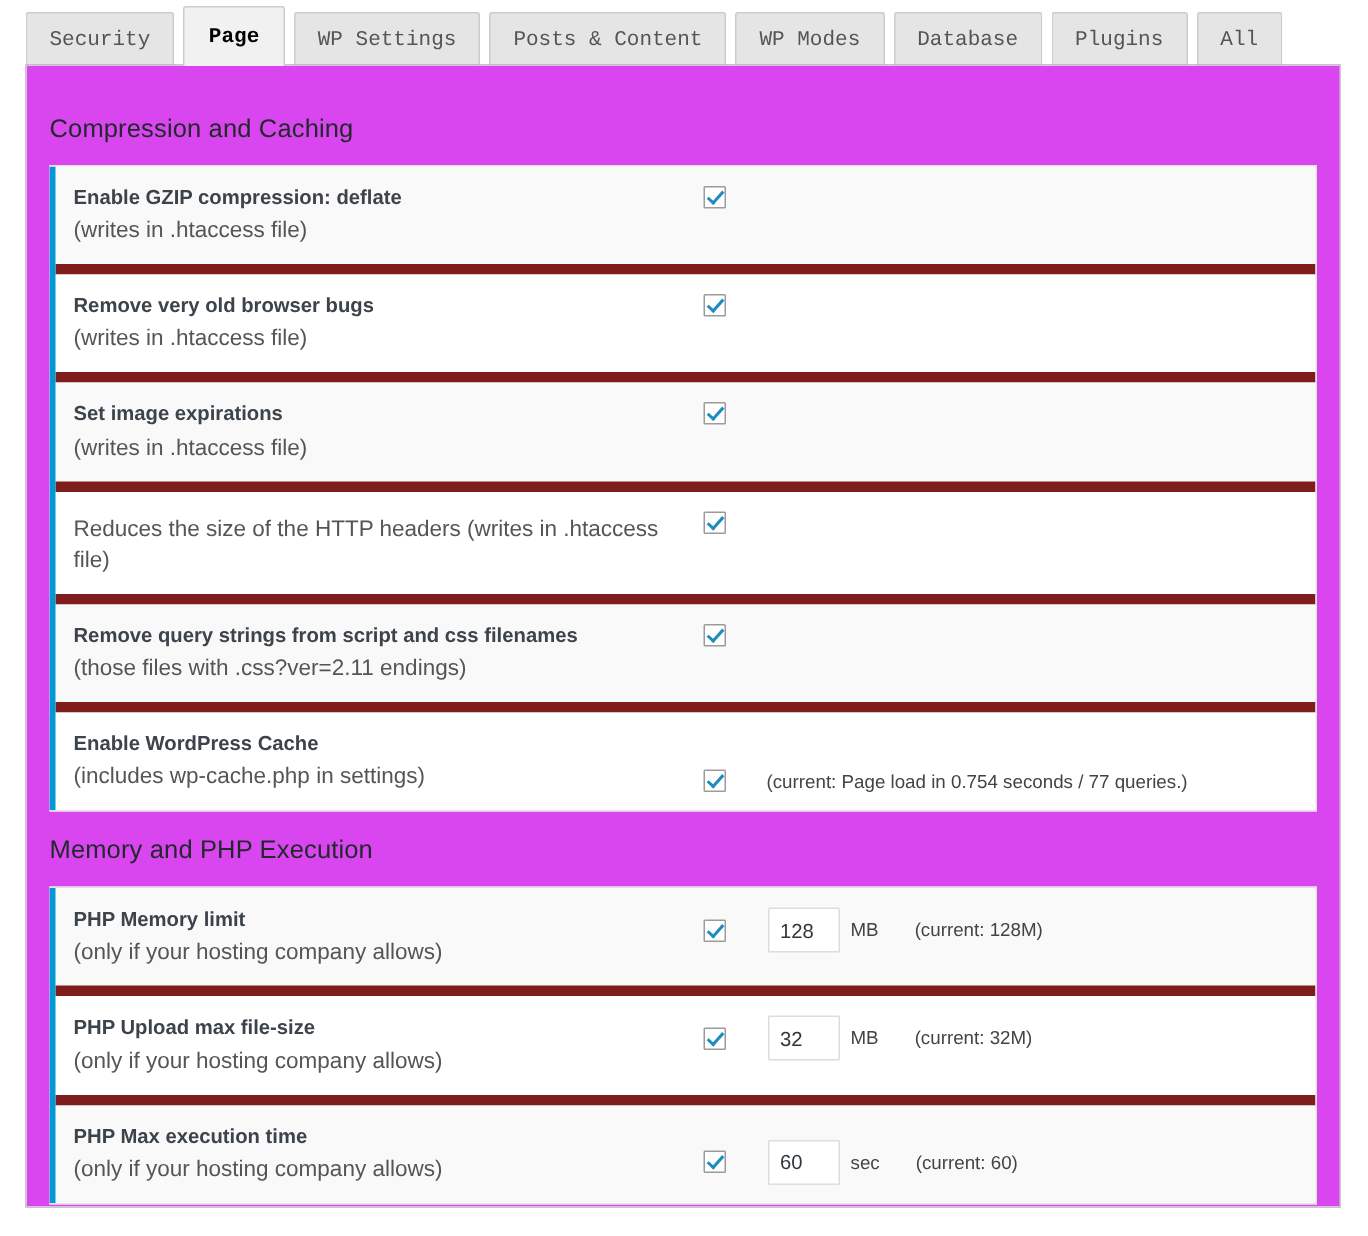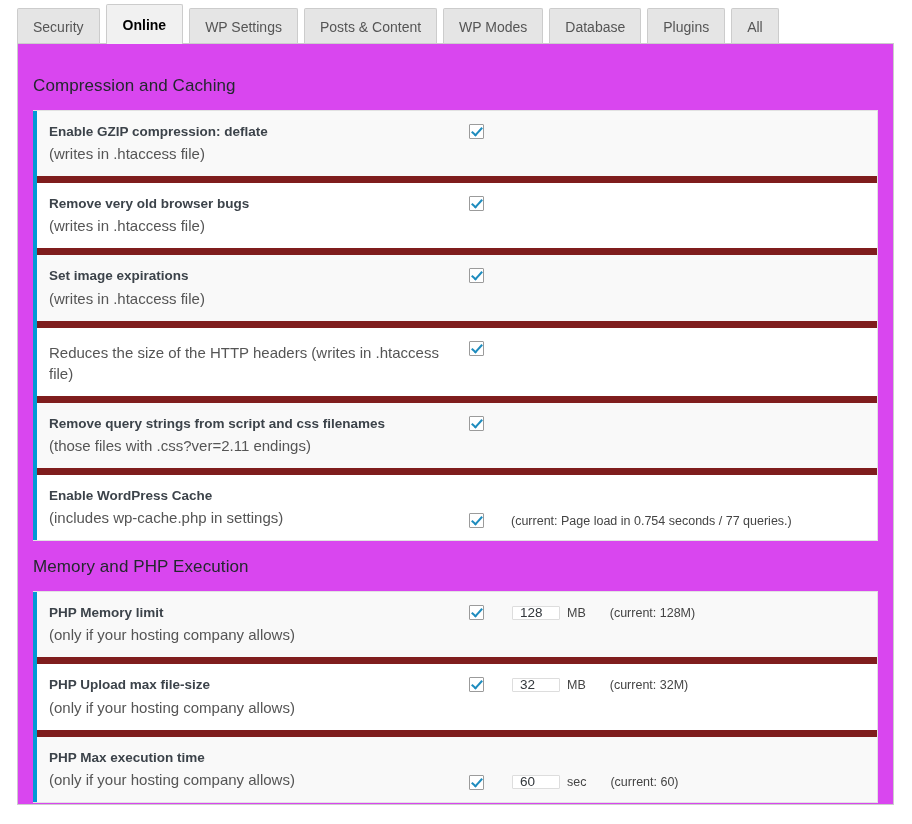--- a/index.html
+++ b/index.html
@@ -14,20 +14,21 @@
     -webkit-font-smoothing: antialiased;
     overflow: hidden;
   }
 
   
   .tabwrap {
     position: relative;
     height: 43px;
     padding: 21px 0 0 17px;
     box-sizing: border-box;
+    font-family: Liberation Mono, monospace;
   }
   .tabs {
     display: flex;
     align-items: flex-end;
     gap: 6px;
     height: 100%;
   }
   .tab {
     background: #e5e5e5;
     border: 1px solid #ccc;
@@ -148,21 +149,21 @@
     top: 0px;
     width: 4px;
     height: 9px;
     border: solid #1e8cbe;
     border-width: 0 2.6px 2.6px 0;
     transform: rotate(42deg);
   }
 
   .numbox {
     width: 48px;
-    height: 14px;
+    height: 30px;
     margin-left: 28px;
     border: 1px solid #ddd;
     background: #fff;
     font-family: "Liberation Sans", sans-serif;
     font-size: 13.5px;
     color: #32373c;
     padding: 0 7px;
     box-sizing: border-box;
     border-radius: 1px;
     line-height: 24px;
@@ -179,21 +180,21 @@
     white-space: nowrap;
   }
   .current.near { margin-left: 27px; }
 </style>
 </head>
 <body>
 
 <div class="tabwrap">
   <div class="tabs">
     <div class="tab"><span>Security</span></div>
-    <div class="tab active"><span>Online</span></div>
+    <div class="tab active"><span>Page</span></div>
     <div class="tab"><span>WP Settings</span></div>
     <div class="tab"><span>Posts &amp; Content</span></div>
     <div class="tab"><span>WP Modes</span></div>
     <div class="tab"><span>Database</span></div>
     <div class="tab"><span>Plugins</span></div>
     <div class="tab"><span>All</span></div>
   </div>
 </div>
 
 <div class="panel">

